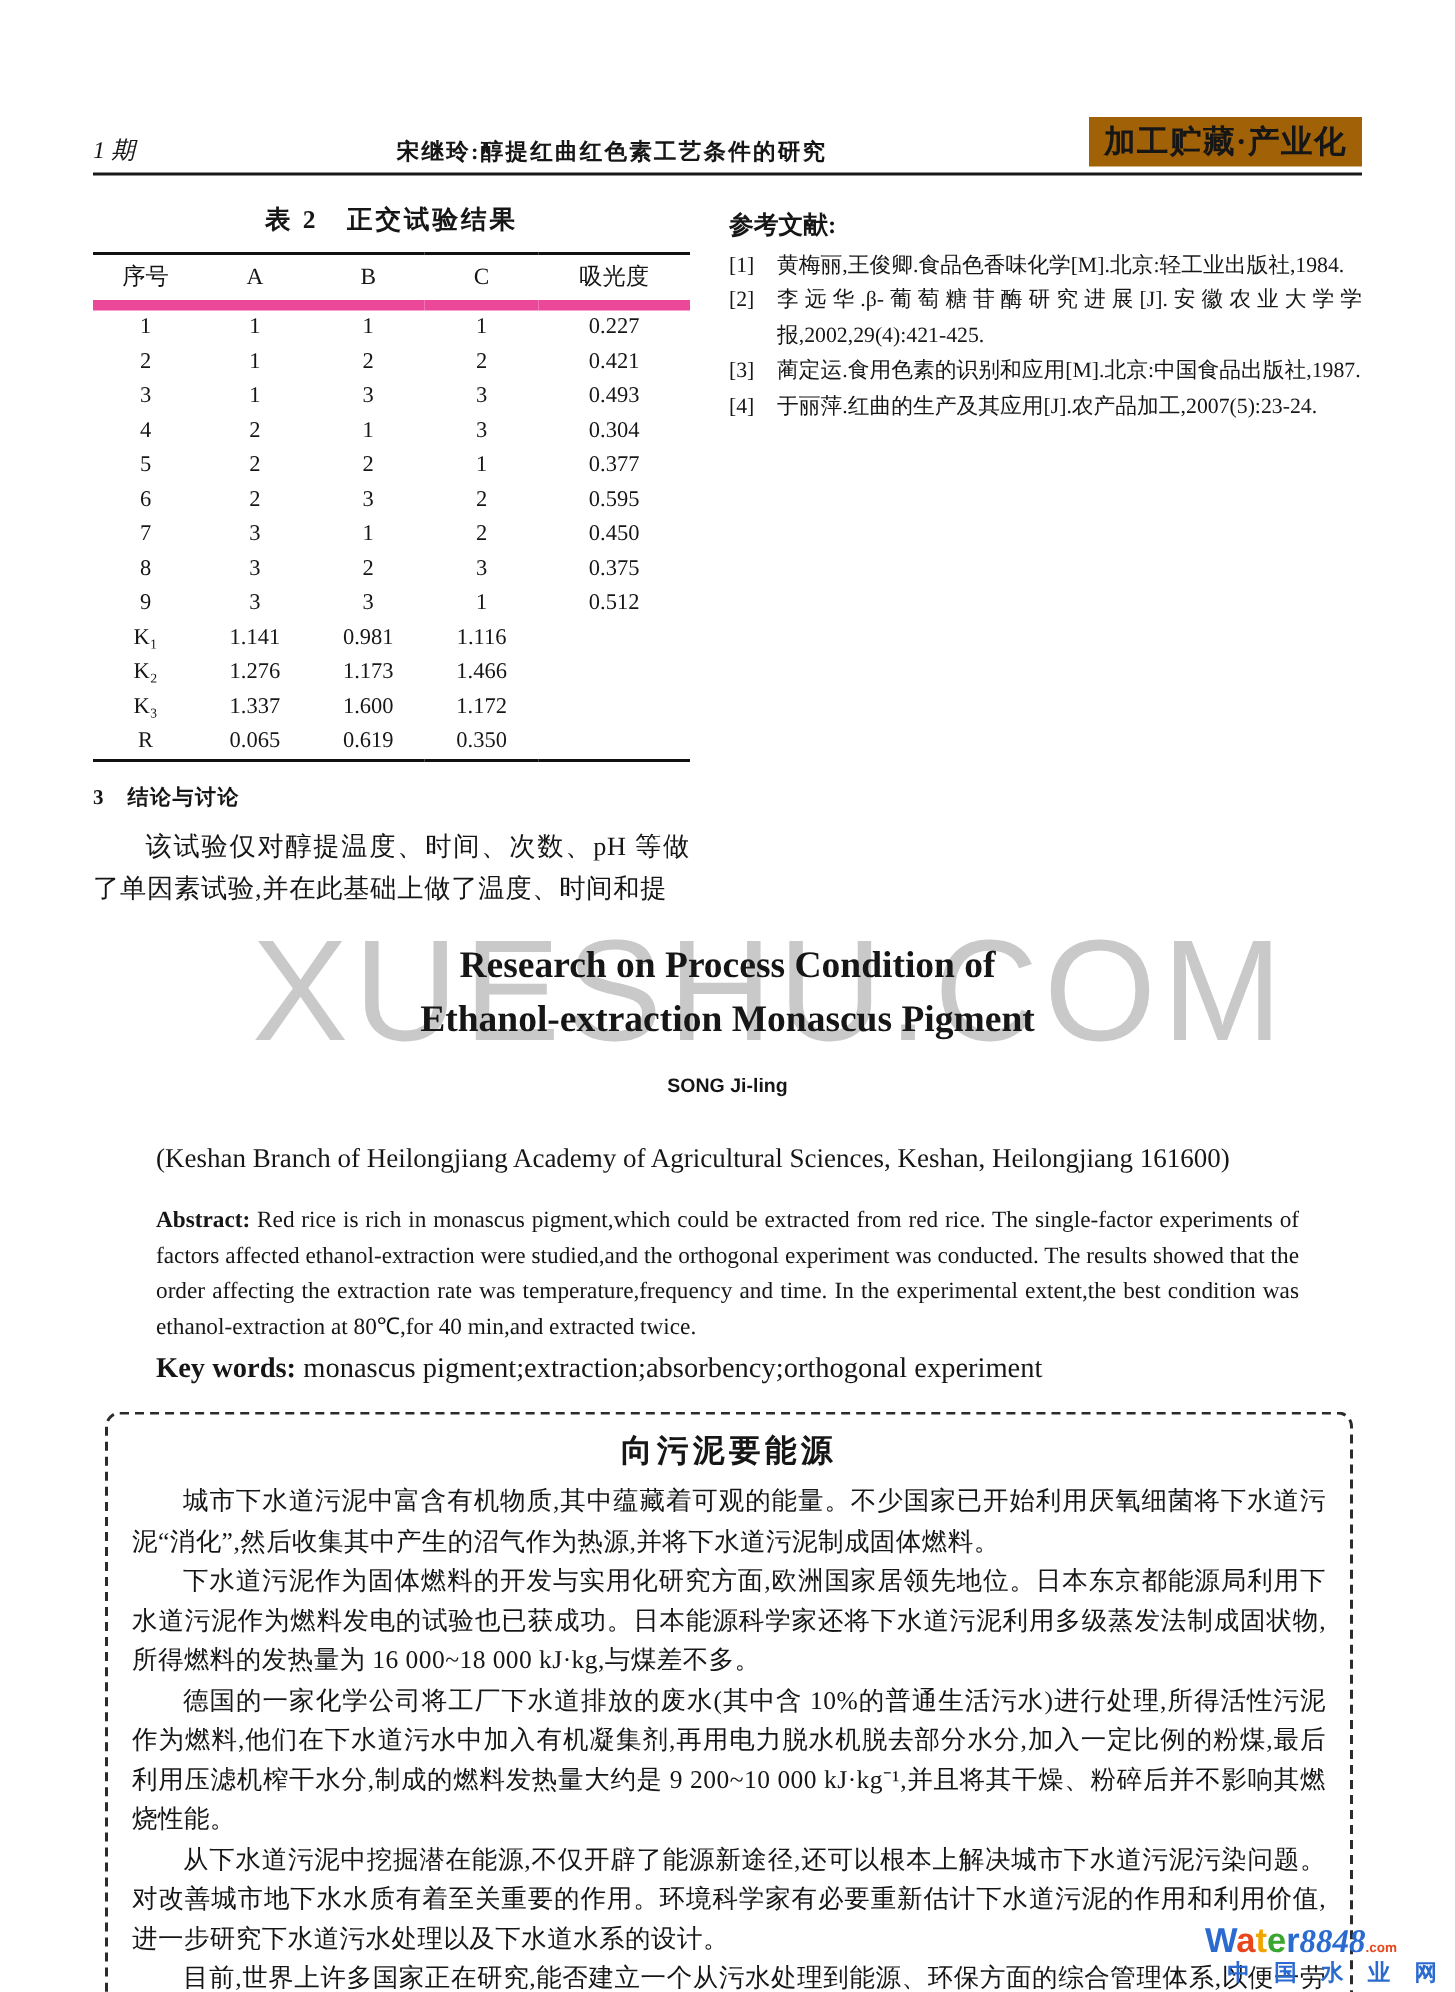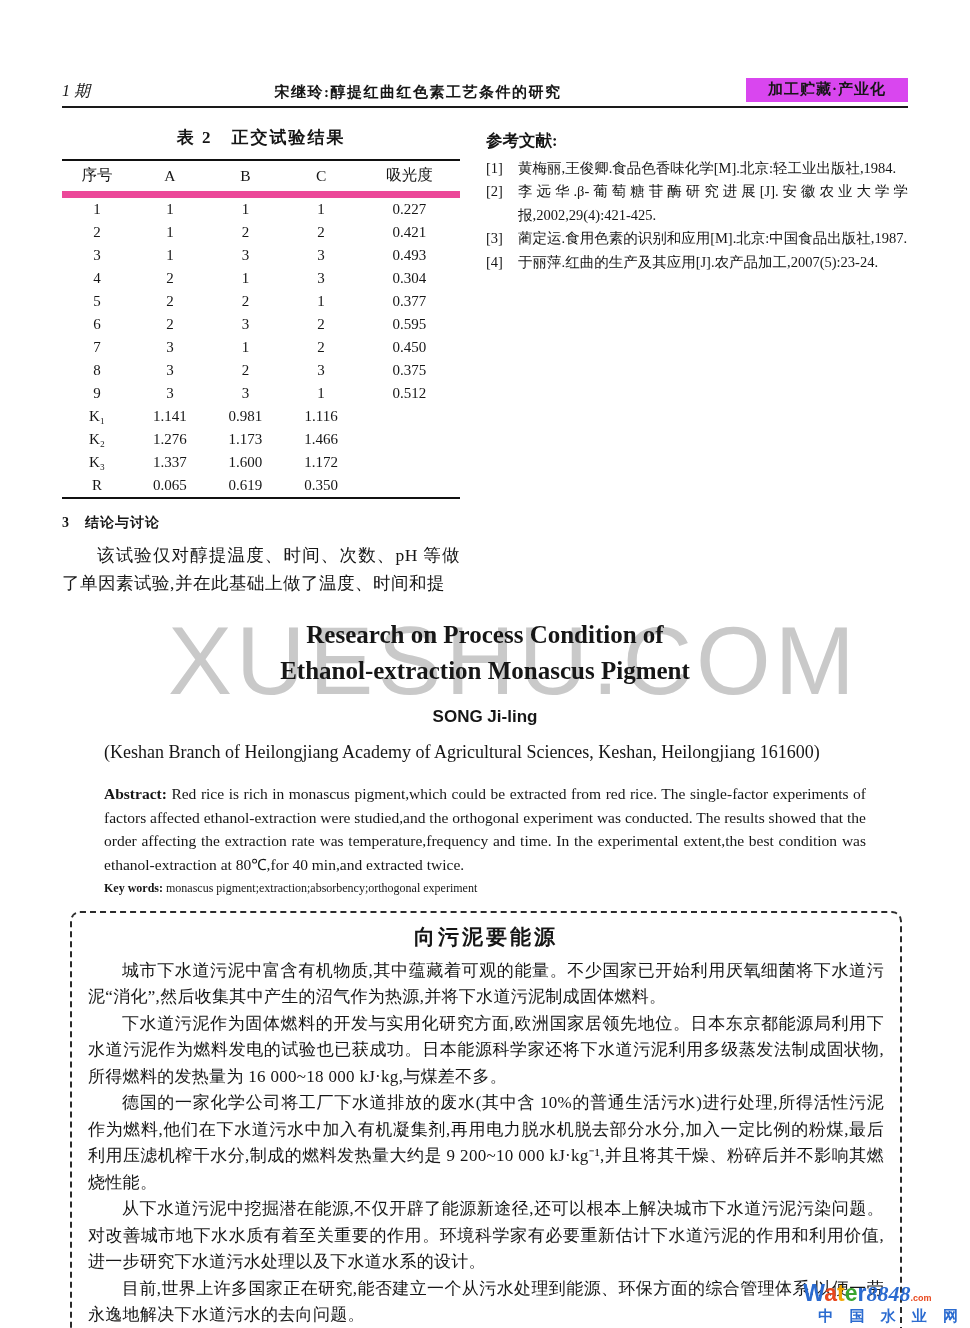--- a/index.html
+++ b/index.html
@@ -14,21 +14,21 @@
     font-size:96px;font-weight:400;letter-spacing:4px;color:#c9c9c9;
     white-space:nowrap;
   }
   .page{position:relative;z-index:1;padding:78px 62px 0 62px;}
 
   
   .header{display:flex;align-items:flex-end;justify-content:space-between;
     border-bottom:2px solid #1a1a1a;padding-bottom:4px;}
   .issue{font-size:16px;font-style:italic;}
   .running{font-size:15px;letter-spacing:1.5px;font-weight:bold;}
-  .badge{background:#d946ef;padding:2px 22px 3px;font-weight:bold;font-size:15px;letter-spacing:1px;}
+  .badge{background:#a16207;padding:2px 10px 3px;font-weight:bold;font-size:21px;letter-spacing:1px;}
 
   
   .columns{display:flex;gap:26px;margin-top:14px;}
   .col-left{width:398px;flex:none;}
   .col-right{flex:1;min-width:0;}
 
   .tcaption{text-align:center;font-weight:bold;font-size:17px;letter-spacing:2px;margin:4px 0 10px;}
   table.otable{width:100%;border-collapse:collapse;
     border-top:2px solid #111;border-bottom:2px solid #111;font-size:15px;}
   .otable th{border-bottom:7px solid #ec4899;padding:4px 2px 5px;font-weight:normal;font-size:15.5px;text-align:center;}
@@ -38,27 +38,27 @@
   .sec-para{font-size:17.5px;line-height:1.6;text-align:justify;text-indent:2em;margin:0;letter-spacing:0.5px;}
 
   .lead{font-size:17.5px;line-height:1.62;text-align:justify;margin:0;letter-spacing:0.5px;}
   .refs-heading{font-weight:bold;font-size:16.5px;margin:8px 0 5px;}
   .ref{display:flex;font-size:14.5px;line-height:1.62;}
   .refnum{width:32px;flex:none;}
   .reftext{flex:1;text-align:justify;}
 
   
   .eng-title{text-align:center;font-weight:bold;font-size:25px;line-height:1.45;margin-top:20px;}
-  .author{text-align:center;font-weight:bold;font-size:17px;margin-top:17px;
+  .author{text-align:center;font-weight:bold;font-size:13px;margin-top:17px;
     font-family:"Liberation Sans", sans-serif;}
   .front{padding:0 42px;}
-  .affiliation{font-size:18px;line-height:1.55;margin-top:12px;text-align:justify;}
+  .affiliation{font-size:18px;line-height:1.55;margin-top:28px;text-align:justify;}
   .abstract{font-size:15.5px;line-height:1.52;text-align:justify;margin-top:16px;}
   .abstract b{font-size:15.5px;}
-  .keywords{font-size:12px;line-height:1.5;margin-top:2px;}
+  .keywords{font-size:19px;line-height:1.5;margin-top:2px;}
 
   
   .box{margin:14px 6px 0 8px;border:2px dashed #2b2b2b;border-radius:10px;padding:8px 16px 12px;}
   .box-title{text-align:center;font-weight:bold;font-size:21px;letter-spacing:3px;margin:2px 0 7px;}
   .box p{margin:0;font-size:17px;line-height:1.56;text-align:justify;text-indent:2em;letter-spacing:0.3px;}
 
   
   .logo{position:absolute;right:6px;bottom:5px;z-index:2;text-align:left;
     font-family:"Liberation Sans", sans-serif;line-height:1;}
   .logo-word{font-weight:bold;font-size:23px;}

